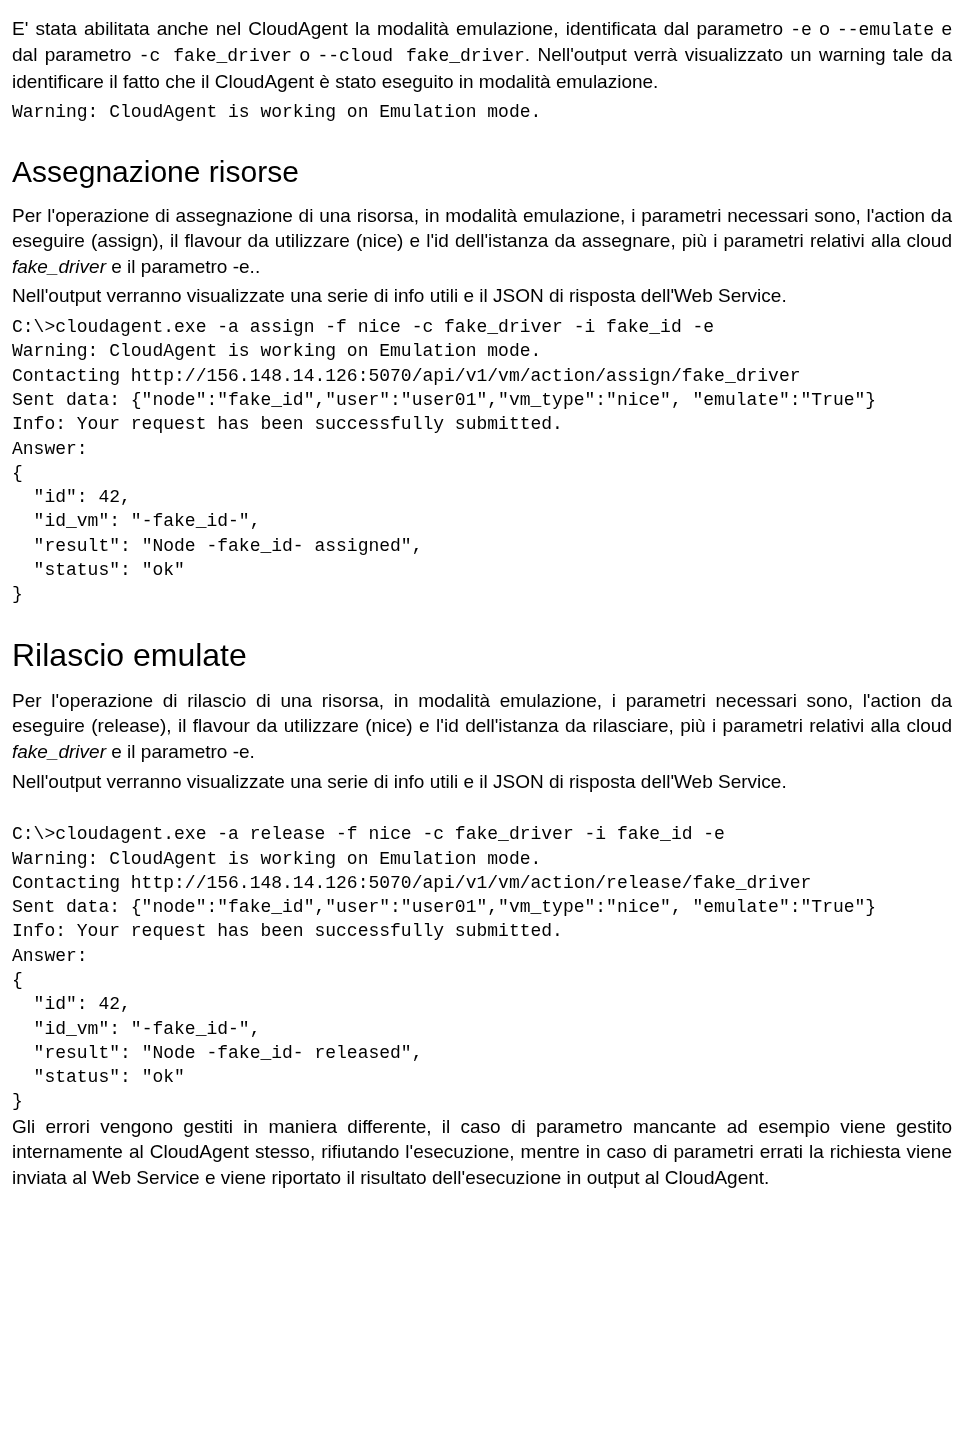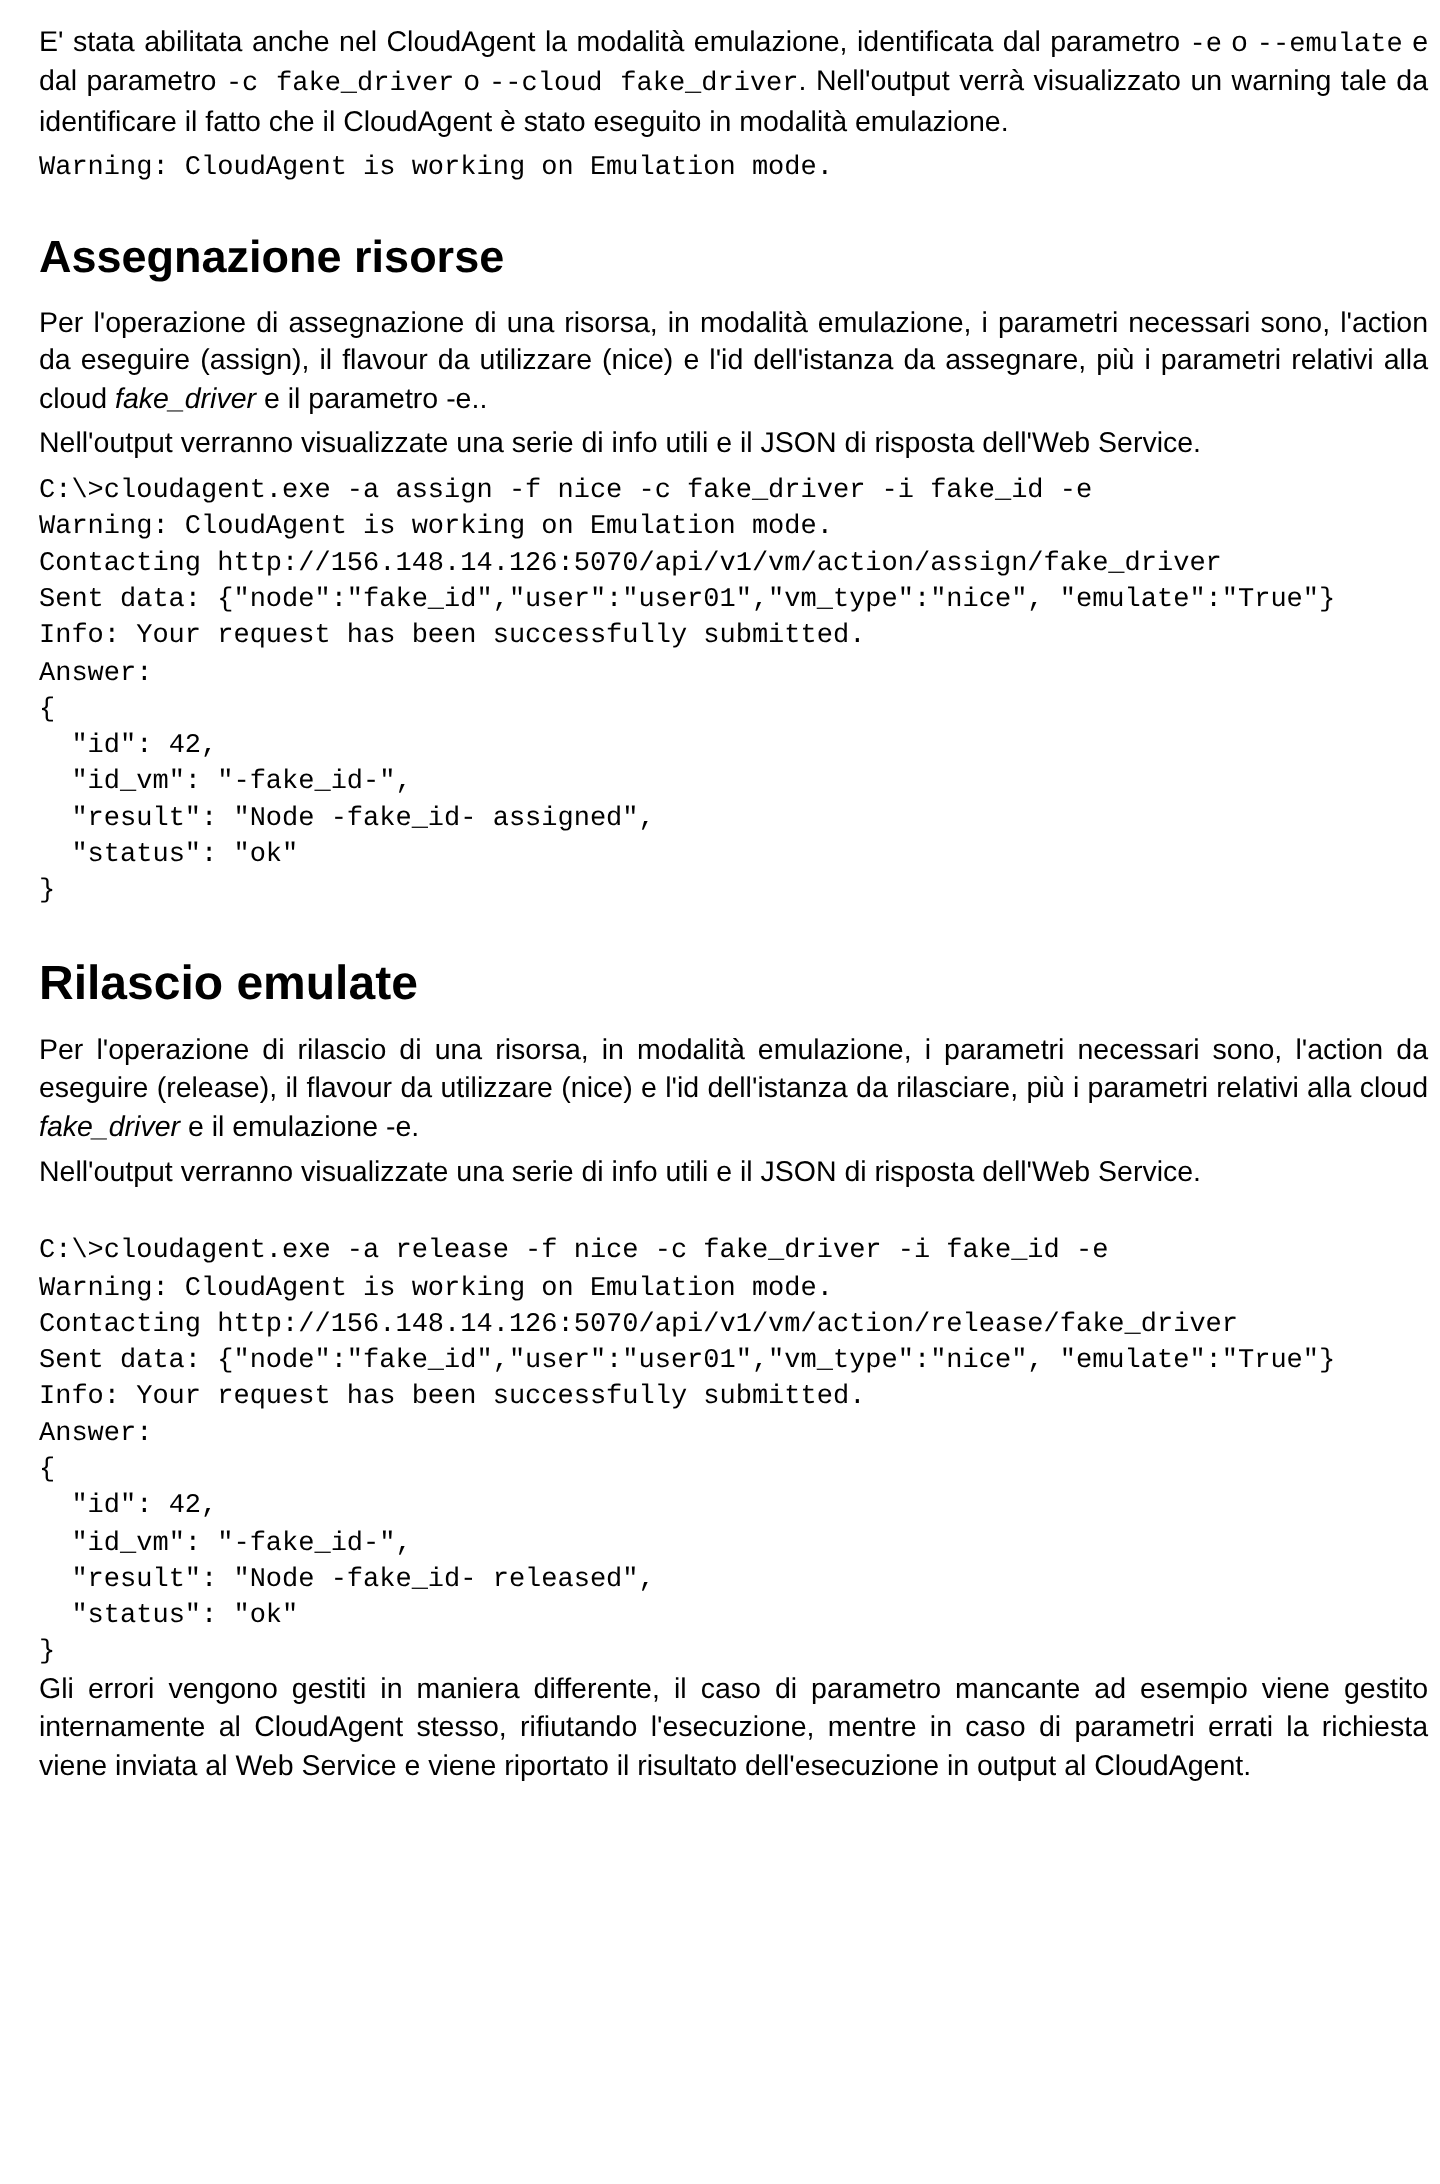--- a/index.html
+++ b/index.html
@@ -4,39 +4,39 @@
 <style>
   html, body {
     margin: 0;
     padding: 0;
     width: 960px;
     background: #ffffff;
     font-family: Arial, Helvetica, sans-serif;
     color: #000000;
   }
   .page {
-    padding: 16px 8px 40px 26px;
+    padding: 16px 8px 40px 12px;
     box-sizing: border-box;
   }
   .body-text {
     font-size: 19px;
     line-height: 1.35;
     text-align: justify;
     margin: 0 0 4px 0;
   }
   .mono {
     font-family: "Courier New", Courier, monospace;
     font-size: 18px;
     line-height: 1.35;
     white-space: pre-wrap;
     margin: 0;
   }
   h2.section {
     font-size: 30px;
-    font-weight: bold;
+    font-weight: normal;
     margin: 30px 0 14px 0;
   }
   h2.section.big {
     font-size: 32px;
   }
   .block {
     margin-bottom: 6px;
   }
   .italic { font-style: italic; }
 </style>
@@ -63,21 +63,21 @@
 Answer:
 {
   "id": 42,
   "id_vm": "-fake_id-",
   "result": "Node -fake_id- assigned",
   "status": "ok"
 }</pre>
 
   <h2 class="section big">Rilascio emulate</h2>
   <p class="body-text">
-    <span>Per l'operazione di rilascio di una risorsa, in modalità emulazione, i parametri necessari sono, l'action da eseguire (release), il flavour da utilizzare (nice) e l'id dell'istanza da rilasciare, più i parametri relativi alla cloud </span><span class="italic">fake_driver</span><span> e il emulazione -e.</span>
+    <span>Per l'operazione di rilascio di una risorsa, in modalità emulazione, i parametri necessari sono, l'action da eseguire (release), il flavour da utilizzare (nice) e l'id dell'istanza da rilasciare, più i parametri relativi alla cloud </span><span class="italic">fake_driver</span><span> e il parametro -e.</span>
   </p>
   <p class="body-text block">Nell'output verranno visualizzate una serie di info utili e il JSON di risposta dell'Web Service.</p>
   <pre class="mono" style="margin-top:28px;">C:\&gt;cloudagent.exe -a release -f nice -c fake_driver -i fake_id -e
 Warning: CloudAgent is working on Emulation mode.
 Contacting http://156.148.14.126:5070/api/v1/vm/action/release/fake_driver
 Sent data: {"node":"fake_id","user":"user01","vm_type":"nice", "emulate":"True"}
 Info: Your request has been successfully submitted.
 Answer:
 {
   "id": 42,

